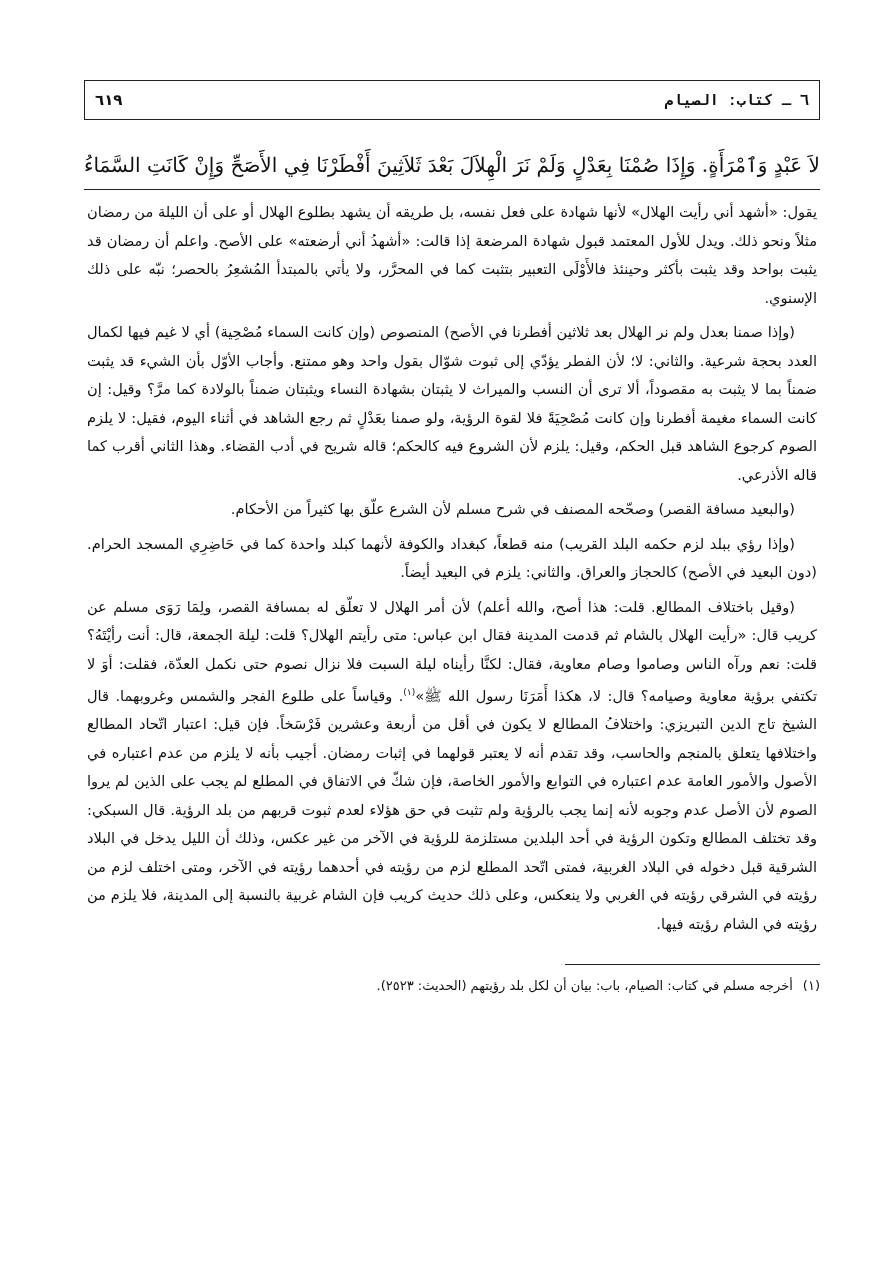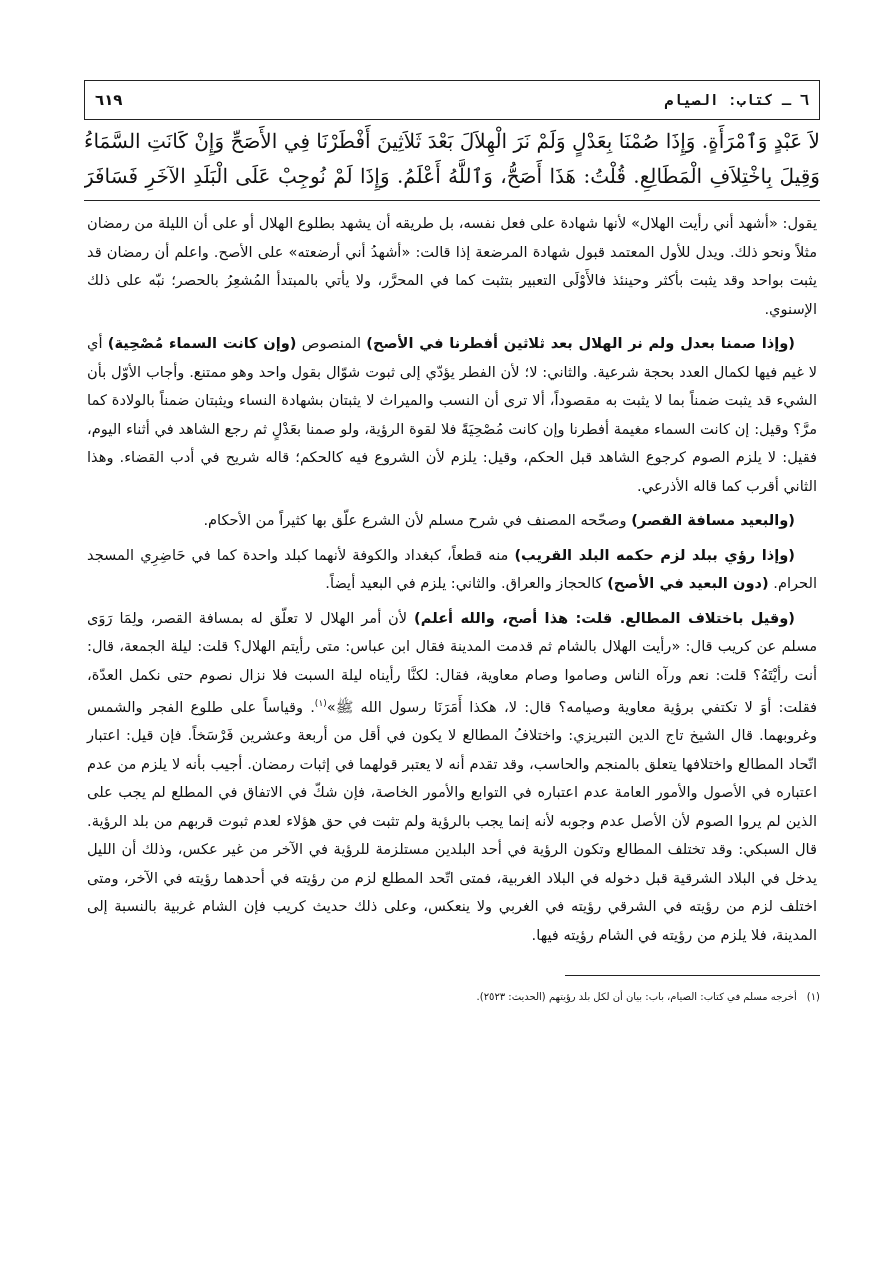--- a/index.html
+++ b/index.html
@@ -6,47 +6,46 @@
     body { width: 895px; height: 1264px; position: relative; overflow: hidden; color: #111; }
     .page { position: absolute; left: 84px; top: 80px; width: 736px; direction: rtl; font-family: "DejaVu Serif", serif; }
     .header-box {
       height: 40px; border: 1.5px solid #222; display: flex; align-items: center;
       justify-content: space-between; padding: 0 10px; box-sizing: border-box;
       font-family: "DejaVu Sans", sans-serif; font-weight: bold; font-size: 15px;
     }
     .header-title { direction: rtl; font-family: Liberation Mono, monospace; }
     .header-page { direction: rtl; }
     .matn {
-      margin-top: 4px; font-size: 20px; line-height: 35px; text-align: justify;
+      margin-top: 28px; font-size: 20px; line-height: 35px; text-align: justify;
       text-align-last: justify; font-family: "DejaVu Serif", serif;
     }
     .matn-line { display: block; white-space: nowrap; overflow: hidden; text-align: justify; text-align-last: justify; }
     .rule-full { height: 0; border-top: 1.5px solid #222; margin: 6px 0 8px 0; }
     .sharh { font-size: 14.6px; line-height: 28.5px; text-align: justify; font-family: "DejaVu Sans", sans-serif; }
     .sharh p { margin: 3px; }
     .sharh p.indent { text-indent: 22px; margin-top: 6px; }
-    .b { font-weight: bold; }
+    .b { font-weight: normal; }
     .sup { font-size: 9px; vertical-align: super; }
     .fn-rule { width: 255px; height: 0; border-top: 1.5px solid #222; margin: 26px 0 10px auto; }
-    .footnote { font-size: 10px; line-height: 22px; font-family: "DejaVu Sans", sans-serif; }
+    .footnote { font-size: 13px; line-height: 22px; font-family: "DejaVu Sans", sans-serif; }
     .footnote .num { margin-left: 10px; }
   </style>
 </head>
 <body>
 
 <div class="page">
 
   <div class="header-box">
     <span class="header-title">٦ ـ كتاب: الصيام</span>
     <span class="header-page">٦١٩</span>
   </div>
 
   <div class="matn">
     <span class="matn-line">لاَ عَبْدٍ وَٱمْرَأَةٍ. وَإِذَا صُمْنَا بِعَدْلٍ وَلَمْ نَرَ الْهِلاَلَ بَعْدَ ثَلاَثِينَ أَفْطَرْنَا فِي الأَصَحِّ وَإِنْ كَانَتِ السَّمَاءُ</span>
-    <span class="matn-line">وَقِيلَ بِاخْتِلاَفِ الْمَطَالِعِ. قُلْتُ: هَذَا أَصَحُّ، وَٱللَّهُ أَعْلَمُ. وَإِذَا لَمْ نُوجِبْ عَلَى الْبَلَدِ الآخَرِ فَسَافَرَ</span>
   </div>
 
   <div class="rule-full"></div>
 
   <div class="sharh">
     <p>
       <span>يقول: «أشهد أني رأيت الهلال» لأنها شهادة على فعل نفسه، بل طريقه أن يشهد بطلوع الهلال أو على أن الليلة من رمضان مثلاً ونحو ذلك. ويدل للأول المعتمد قبول شهادة المرضعة إذا قالت: «أشهدُ أني أرضعته» على الأصح. واعلم أن رمضان قد يثبت بواحد وقد يثبت بأكثر وحينئذ فالأَوْلَى التعبير بتثبت كما في المحرَّر، ولا يأتي بالمبتدأ المُشعِرُ بالحصر؛ نبّه على ذلك الإسنوي.</span>
     </p>
 
     <p class="indent">

